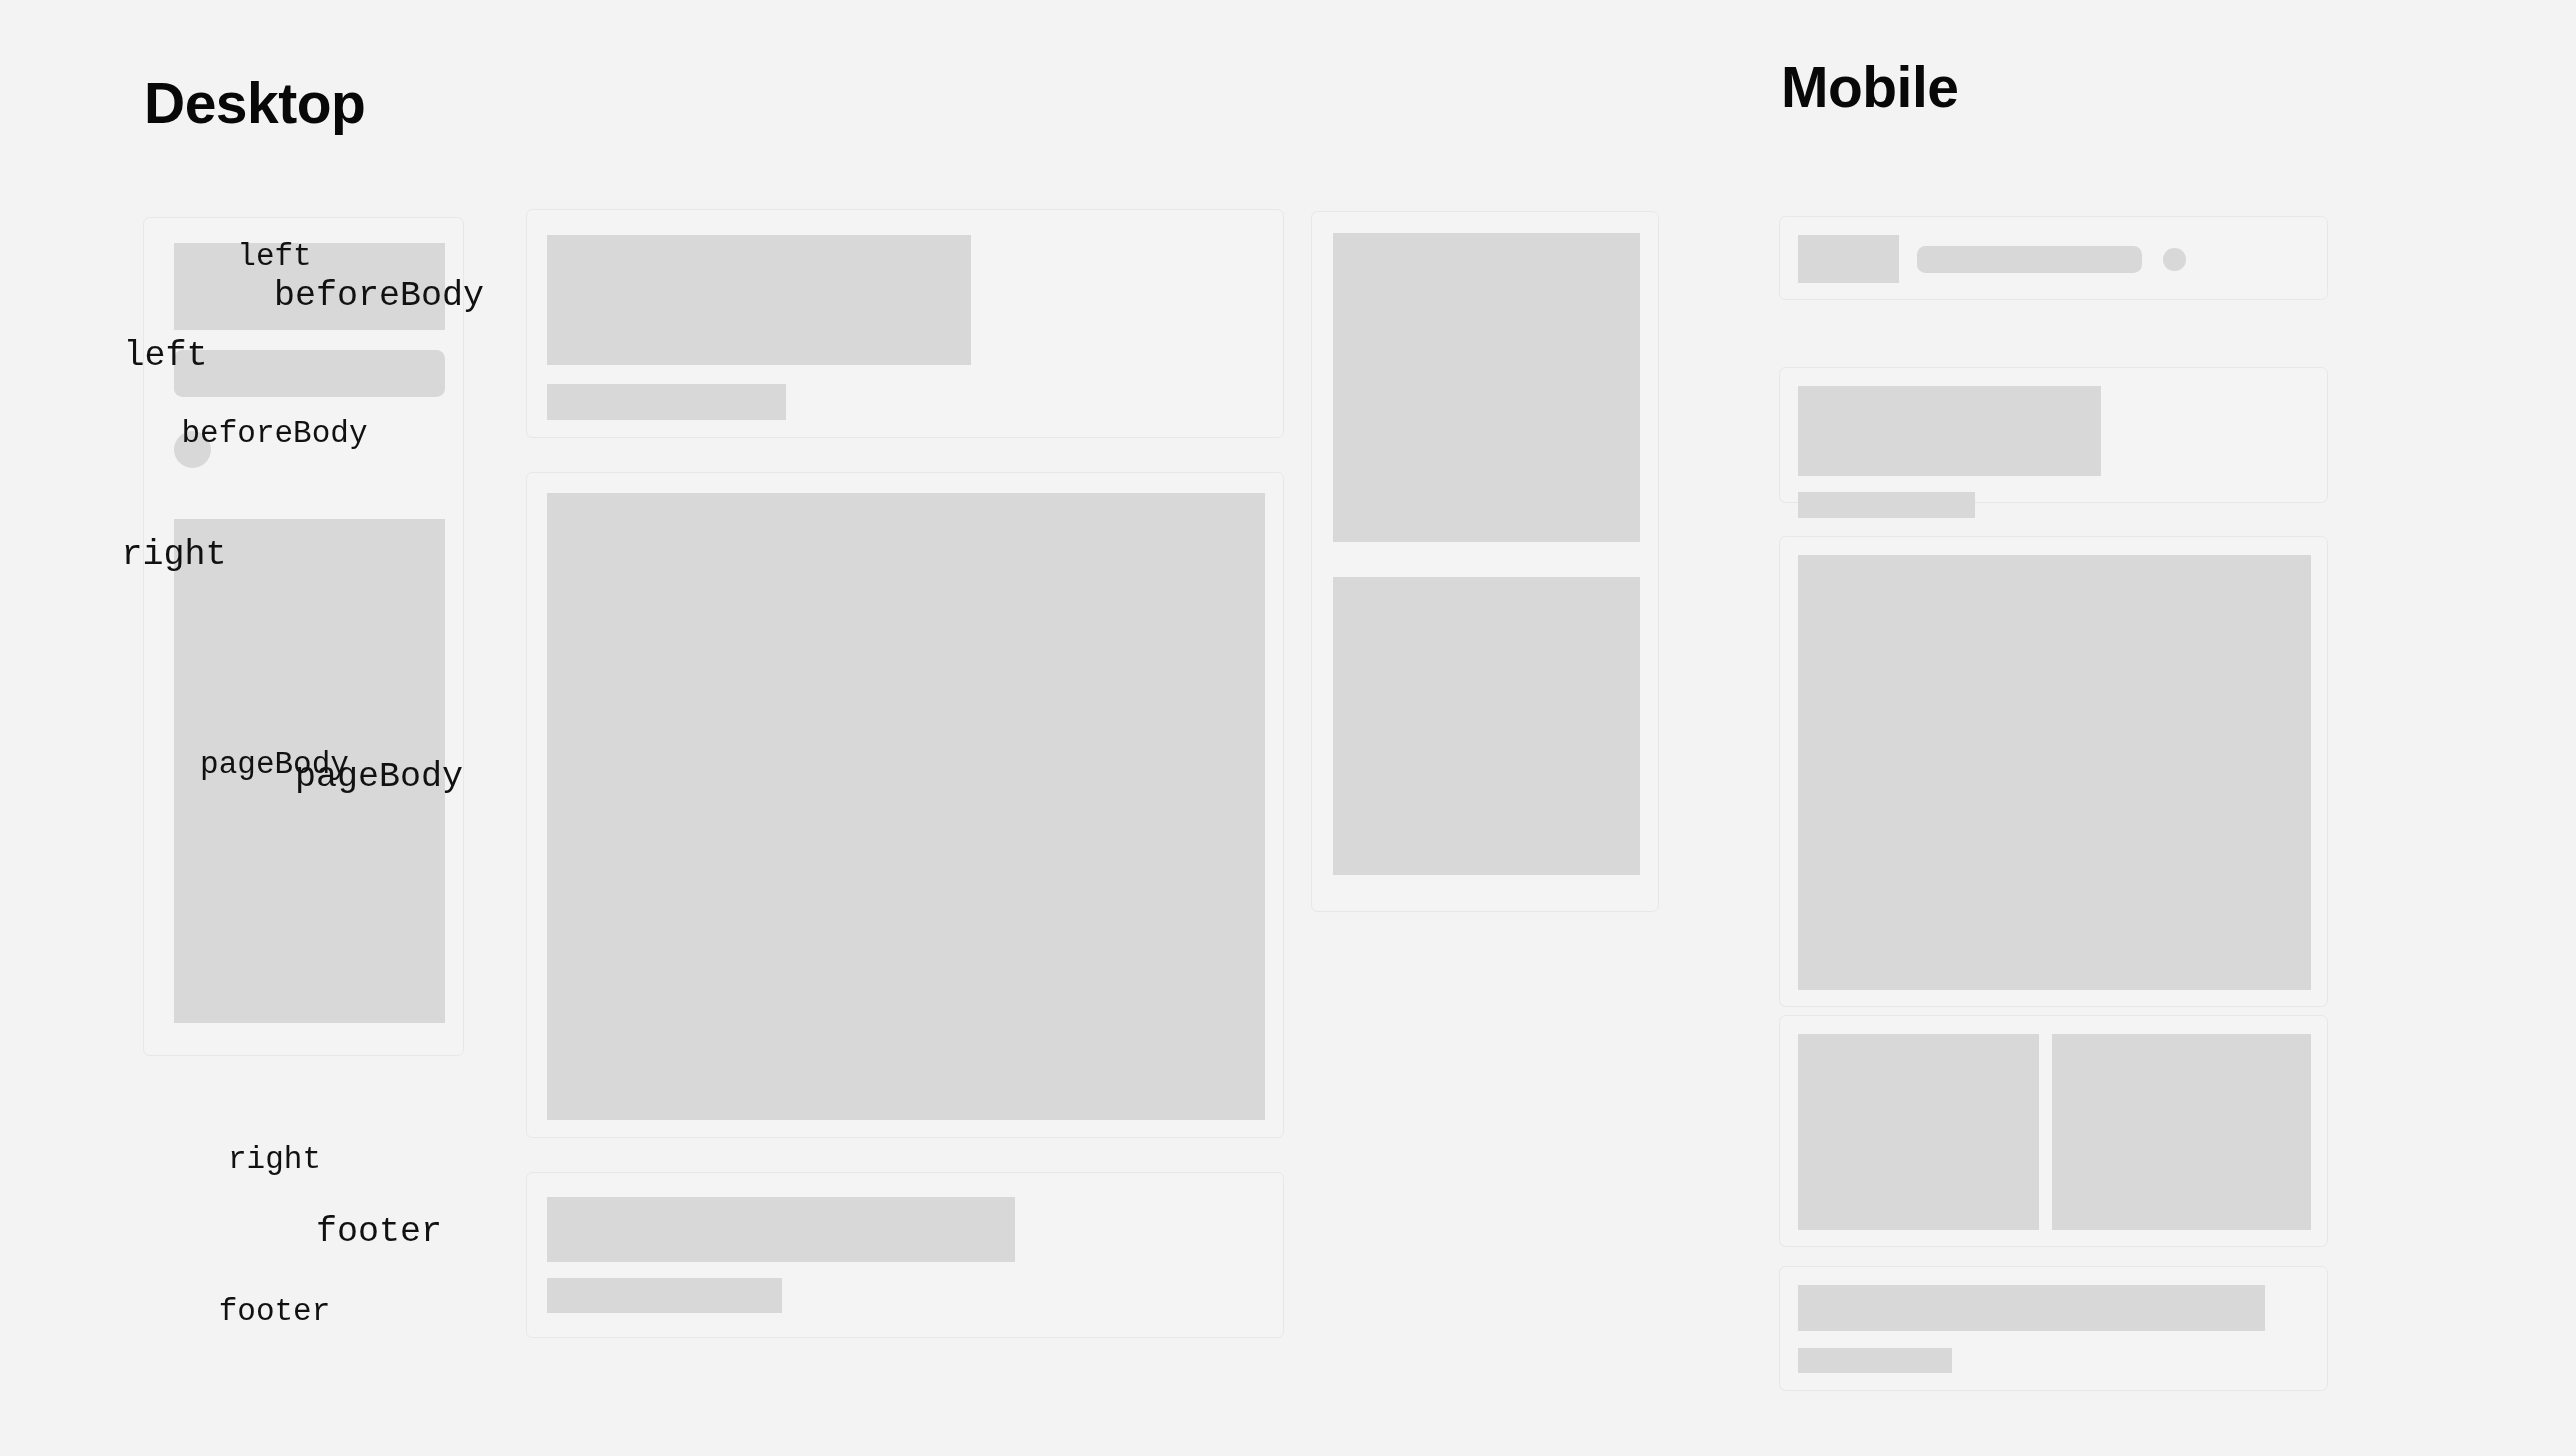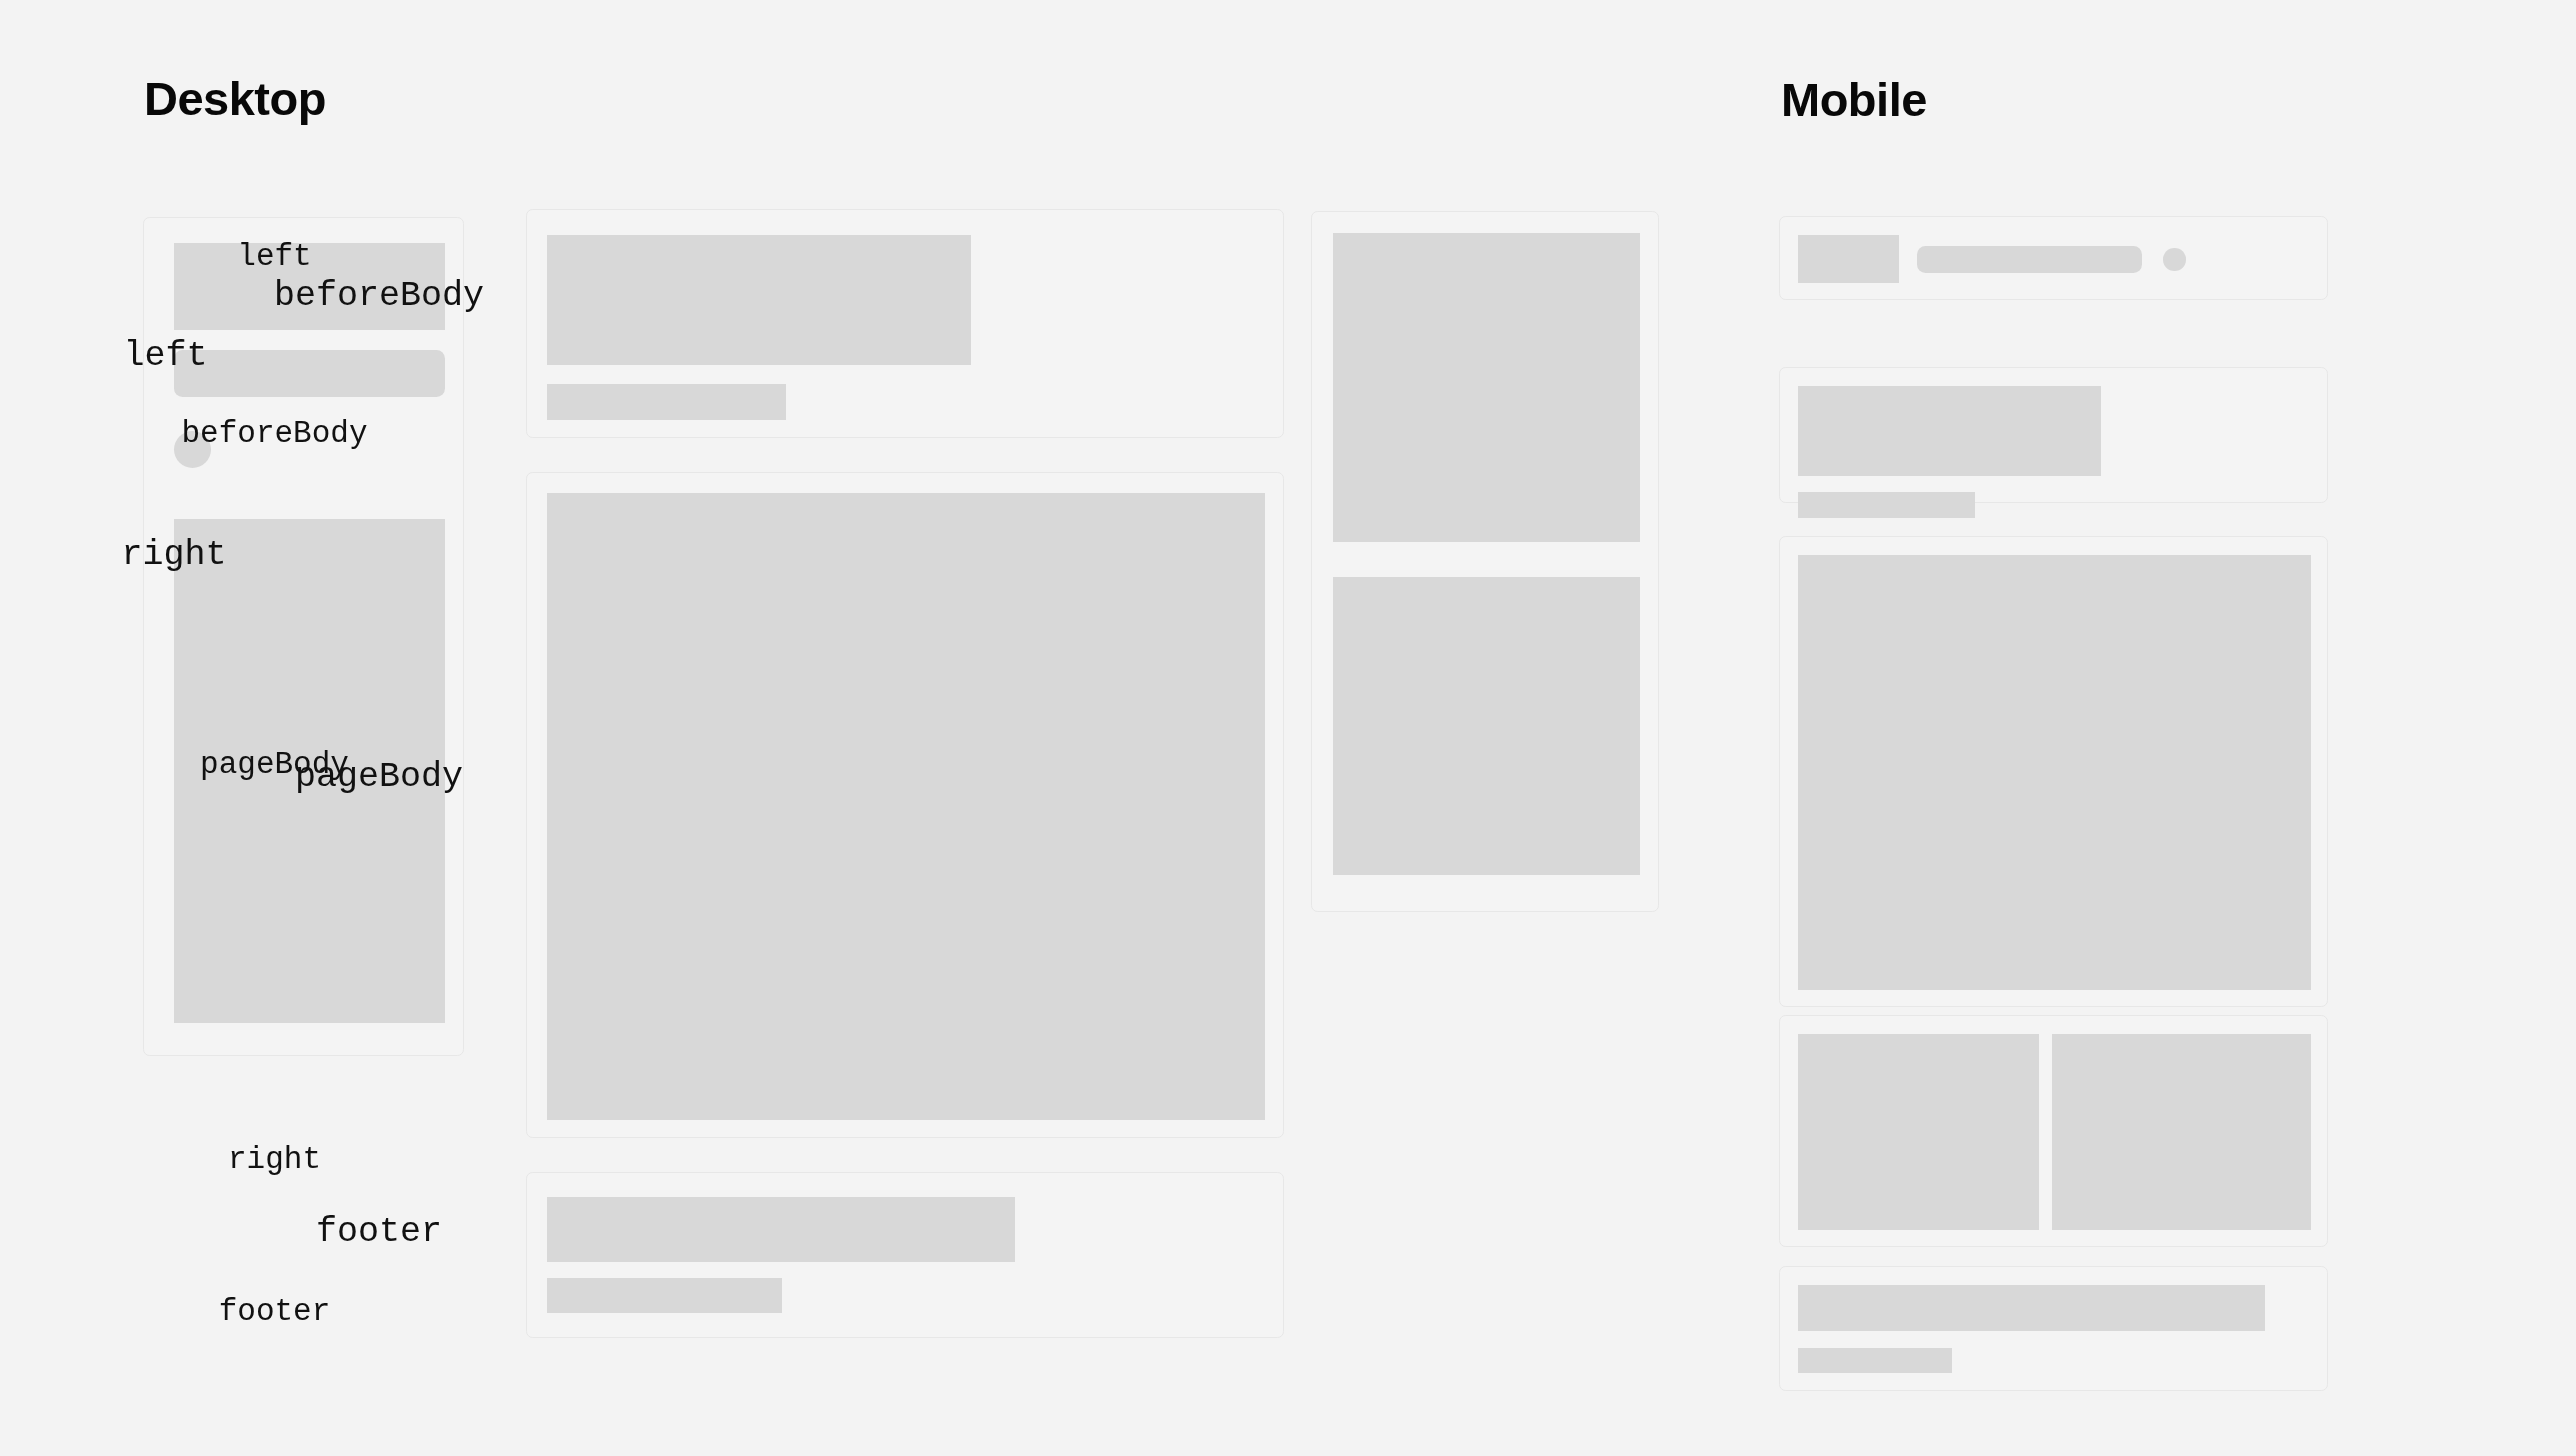--- a/index.html
+++ b/index.html
@@ -18,21 +18,21 @@
 
   
   .stage {
     position: absolute;
     inset: 0;
   }
   .section-title {
     position: absolute;
     font-family: "Liberation Sans", sans-serif;
     font-weight: bold;
-    font-size: 47px;
+    font-size: 57px;
     line-height: 1;
     color: #080808;
     letter-spacing: -0.5px;
     white-space: nowrap;
   }
 
   .card {
     position: absolute;
     background: #f4f4f4;
     border: 1.9px solid #e7e7e7;
@@ -94,21 +94,21 @@
   #dr-block-2          { left: 21px;  top: 365px; width: 307px; height: 298px; }
   #dr-label            { left: 0px;   top: 538px; width: 348px; }
 
   
   #desktop-footer-card { left: 526px; top: 1172px; width: 758px; height: 166px; }
   #df-block-1          { left: 20px;  top: 23.5px;  width: 468px; height: 65px; }
   #df-block-2          { left: 20px;  top: 105px; width: 235px; height: 35px; }
   #df-label            { left: 0px;   top: 1215px; width: 758px; }
 
   
-  #mobile-title { left: 1781px; top: 76px; }
+  #mobile-title { left: 1781px; top: 59px; }
 
   
   #mobile-left-card    { left: 1779px; top: 216px; width: 549px; height: 84px; }
   #ml-block-1          { left: 18px;  top: 18px;  width: 101px; height: 48px; }
   #ml-block-2          { left: 137px; top: 29px;  width: 225px; height: 27px; }
   #ml-avatar           { left: 383px; top: 31px;  width: 22.6px;  height: 22.6px; }
   #ml-label            { left: 0px;   top: 241px; width: 549px; }
 
   
   #mobile-before-card  { left: 1779px; top: 367px; width: 549px; height: 136px; }

